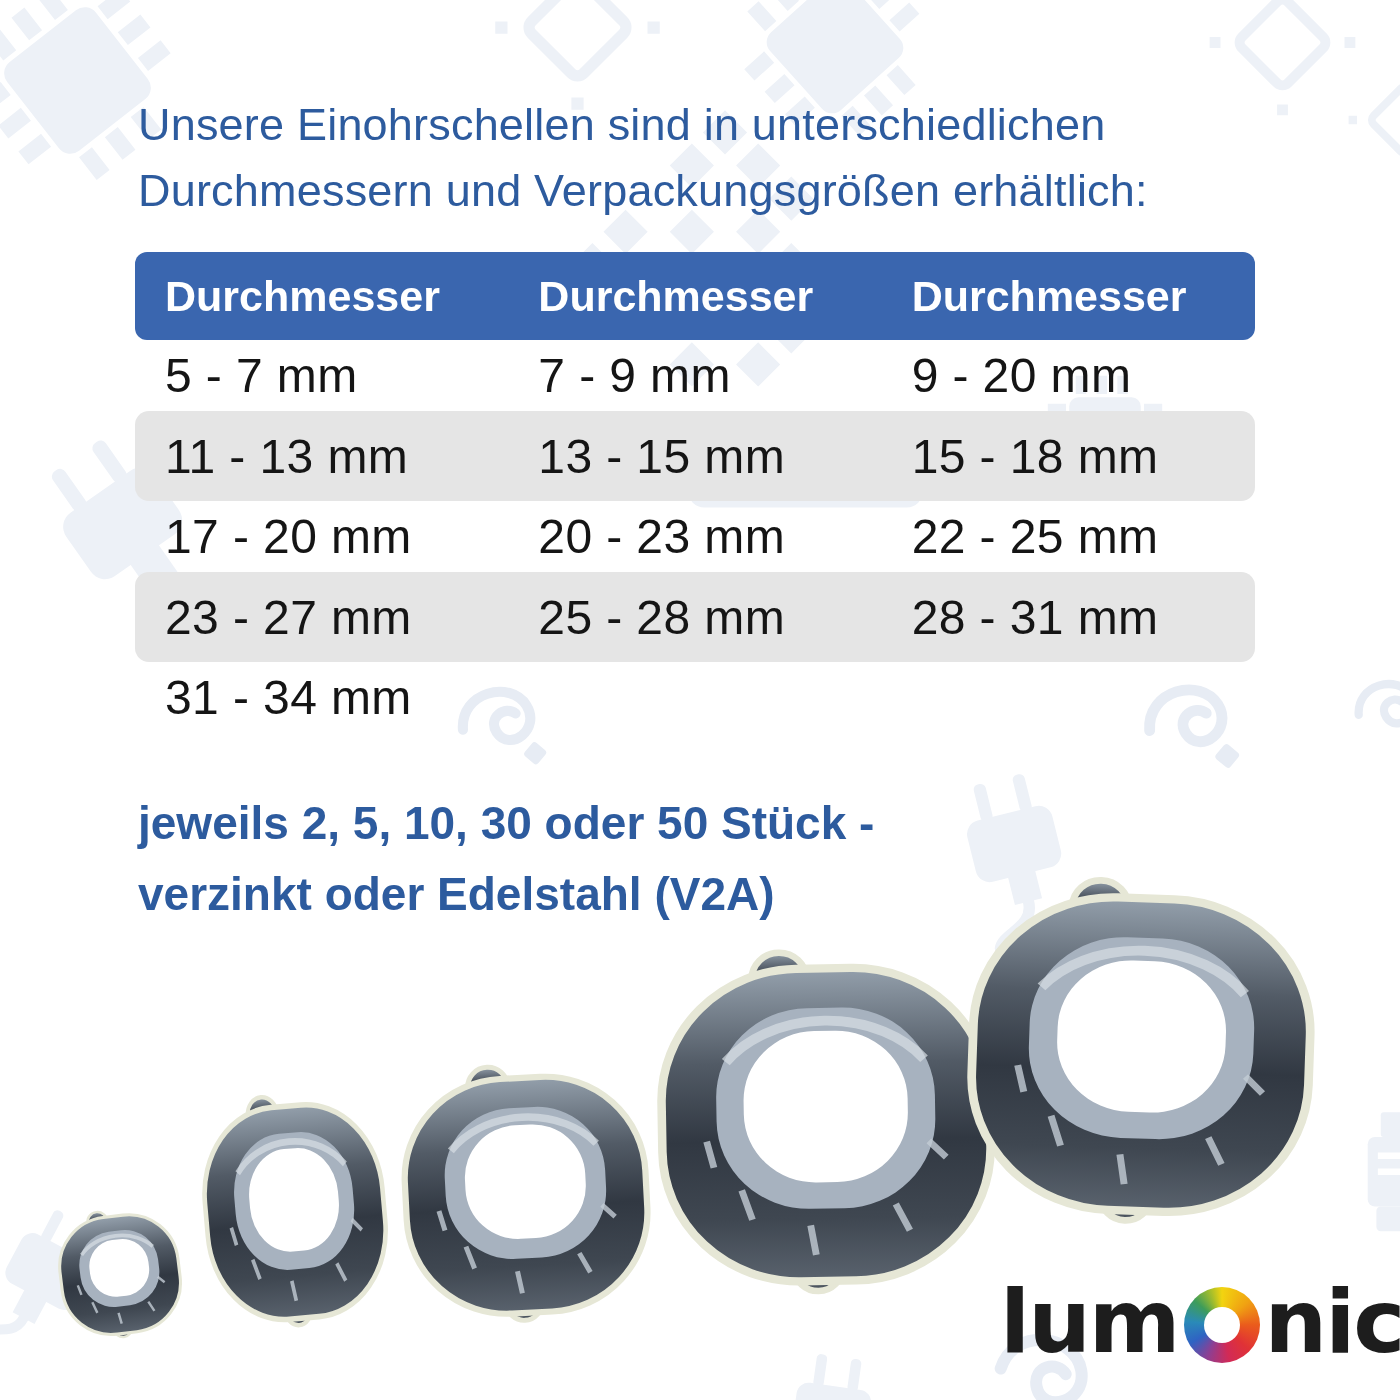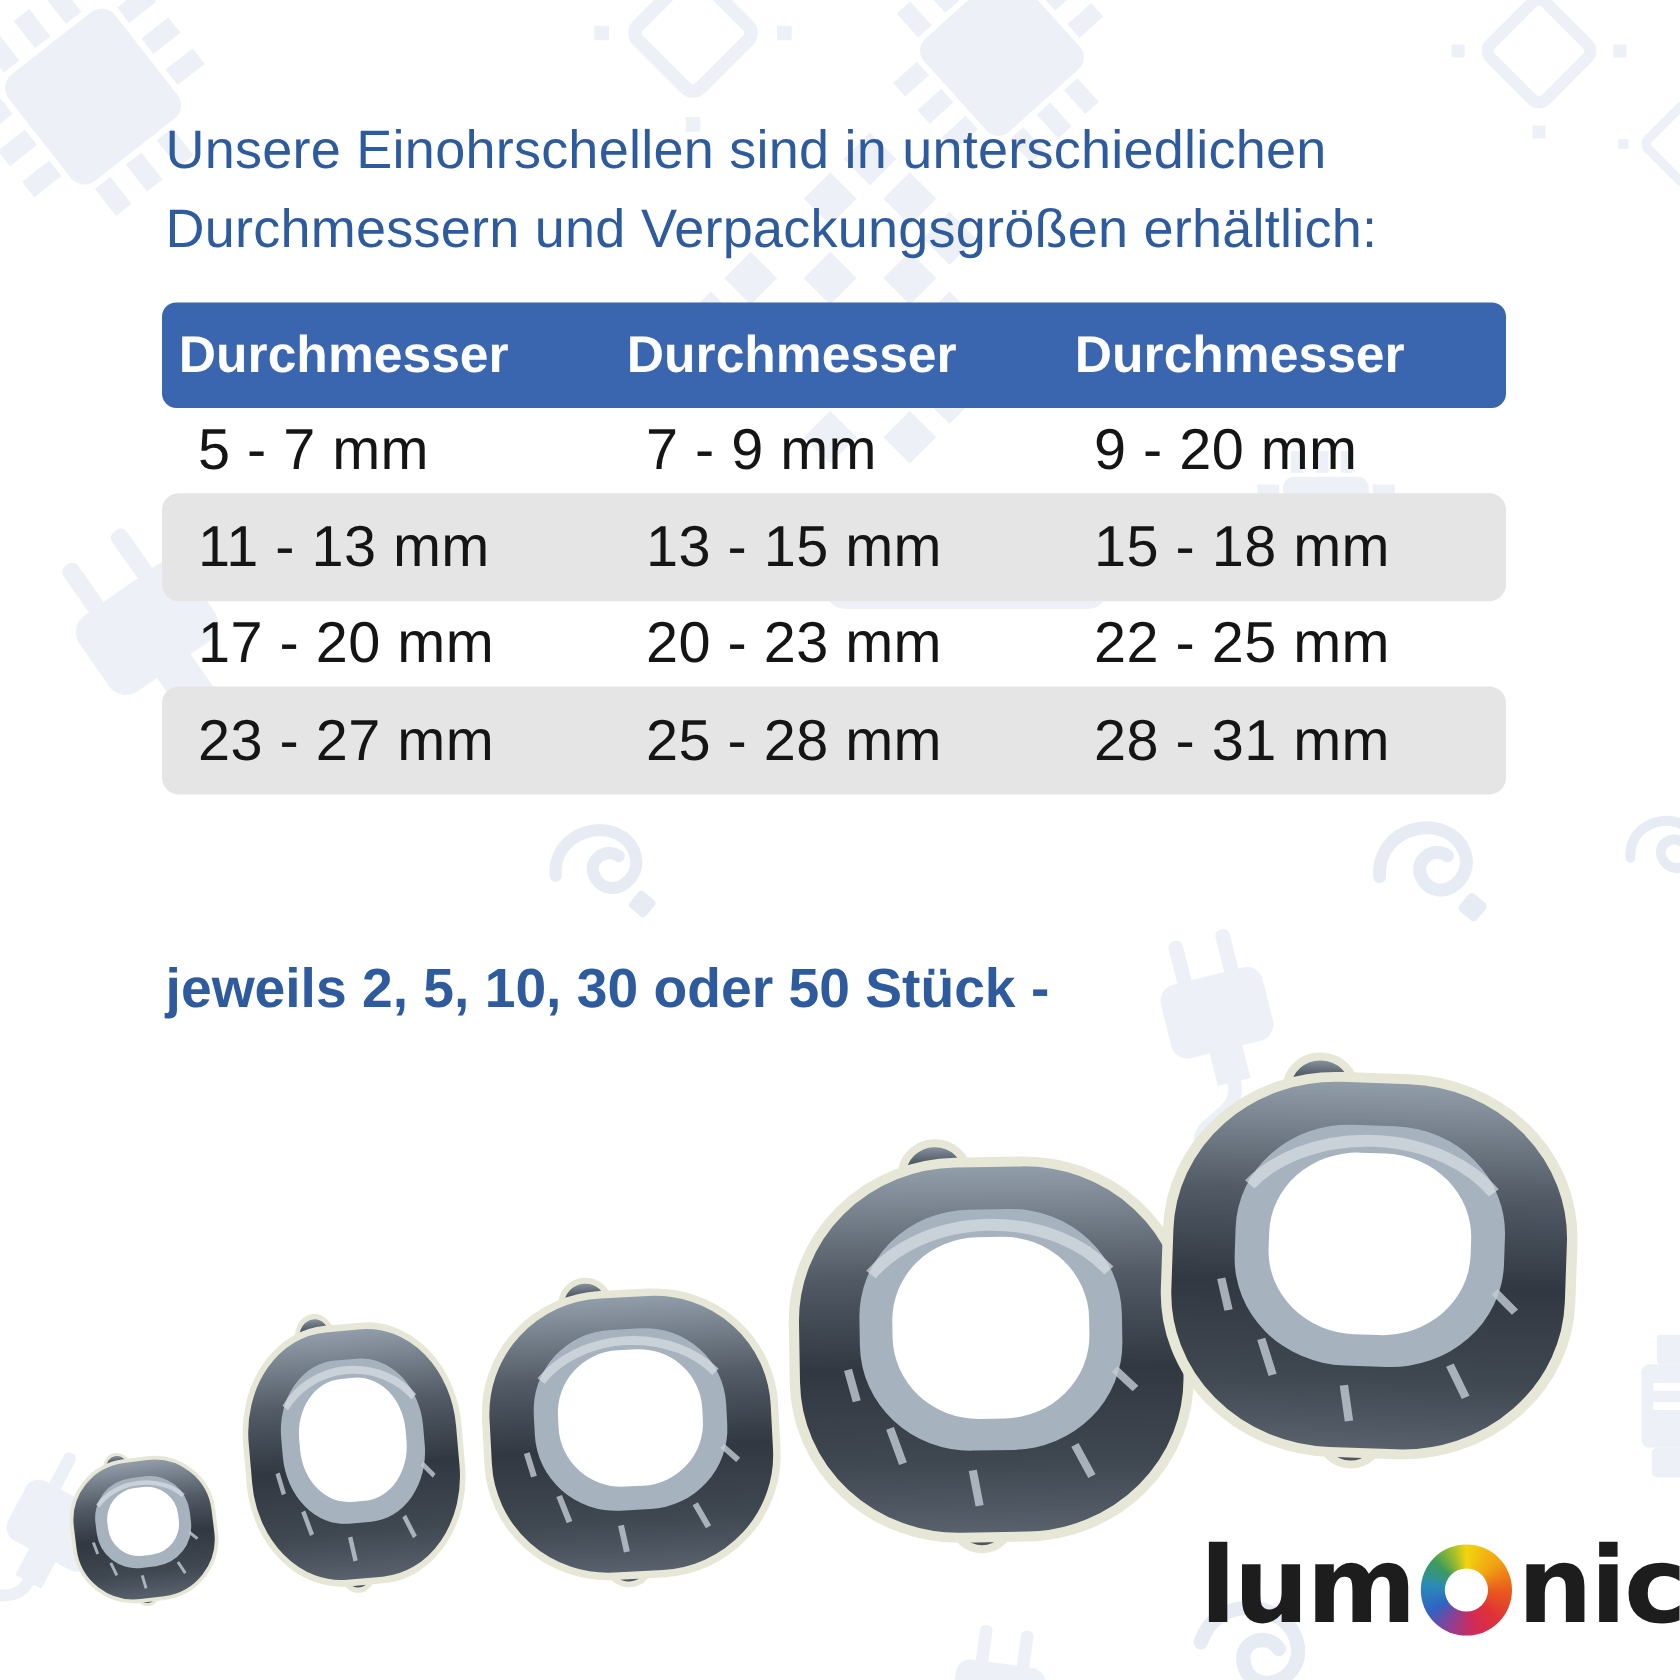--- a/index.html
+++ b/index.html
@@ -18,21 +18,21 @@
     line-height:66px;letter-spacing:.2px;white-space:nowrap;
   }
 
   
   .dia-table{position:absolute;left:135px;top:252px;width:1120px}
   .thead{
     display:grid;grid-template-columns:1fr 1fr 1fr;align-items:center;
     height:88px;background:#3a66af;border-radius:12px;
     color:#ffffff;font-size:43px;font-weight:700;
   }
-  .thead .th{padding-left:14px}
+  .thead .th{padding-left:30px}
   .trow{
     display:grid;grid-template-columns:1fr 1fr 1fr;align-items:center;
     font-size:48px;color:#151515;letter-spacing:.4px;
   }
   .trow.plain{height:71px}
   .trow.shaded{height:90px;background:#e5e5e5;border-radius:14px}
   .trow .td{padding-left:30px;white-space:nowrap}
 
   
   .note{
@@ -228,24 +228,30 @@
     <div class="td">20 - 23 mm</div>
     <div class="td">22 - 25 mm</div>
   </div>
 
   <div class="trow shaded">
     <div class="td">23 - 27 mm</div>
     <div class="td">25 - 28 mm</div>
     <div class="td">28 - 31 mm</div>
   </div>
 
+  <div class="trow plain">
+    <div class="td">31 - 34 mm</div>
+    <div class="td"></div>
+    <div class="td"></div>
+  </div>
 </div>
 
 <div class="note">
   <div>jeweils 2, 5, 10, 30 oder 50 Stück -</div>
+  <div>verzinkt oder Edelstahl (V2A)</div>
 </div>
 
 <div class="clamp" style="left:52px;top:1200px;width:136px;height:148px;transform:rotate(-7deg)">
   <svg viewBox="0 0 220 220">
       <use href="#clamp-shape"></use>
     </svg>
 </div>
 <div class="clamp" style="left:193px;top:1088px;width:204px;height:246px;transform:rotate(-5deg)">
   <svg viewBox="0 0 220 220" preserveAspectRatio="none">
       <use href="#clamp-shape"></use>

